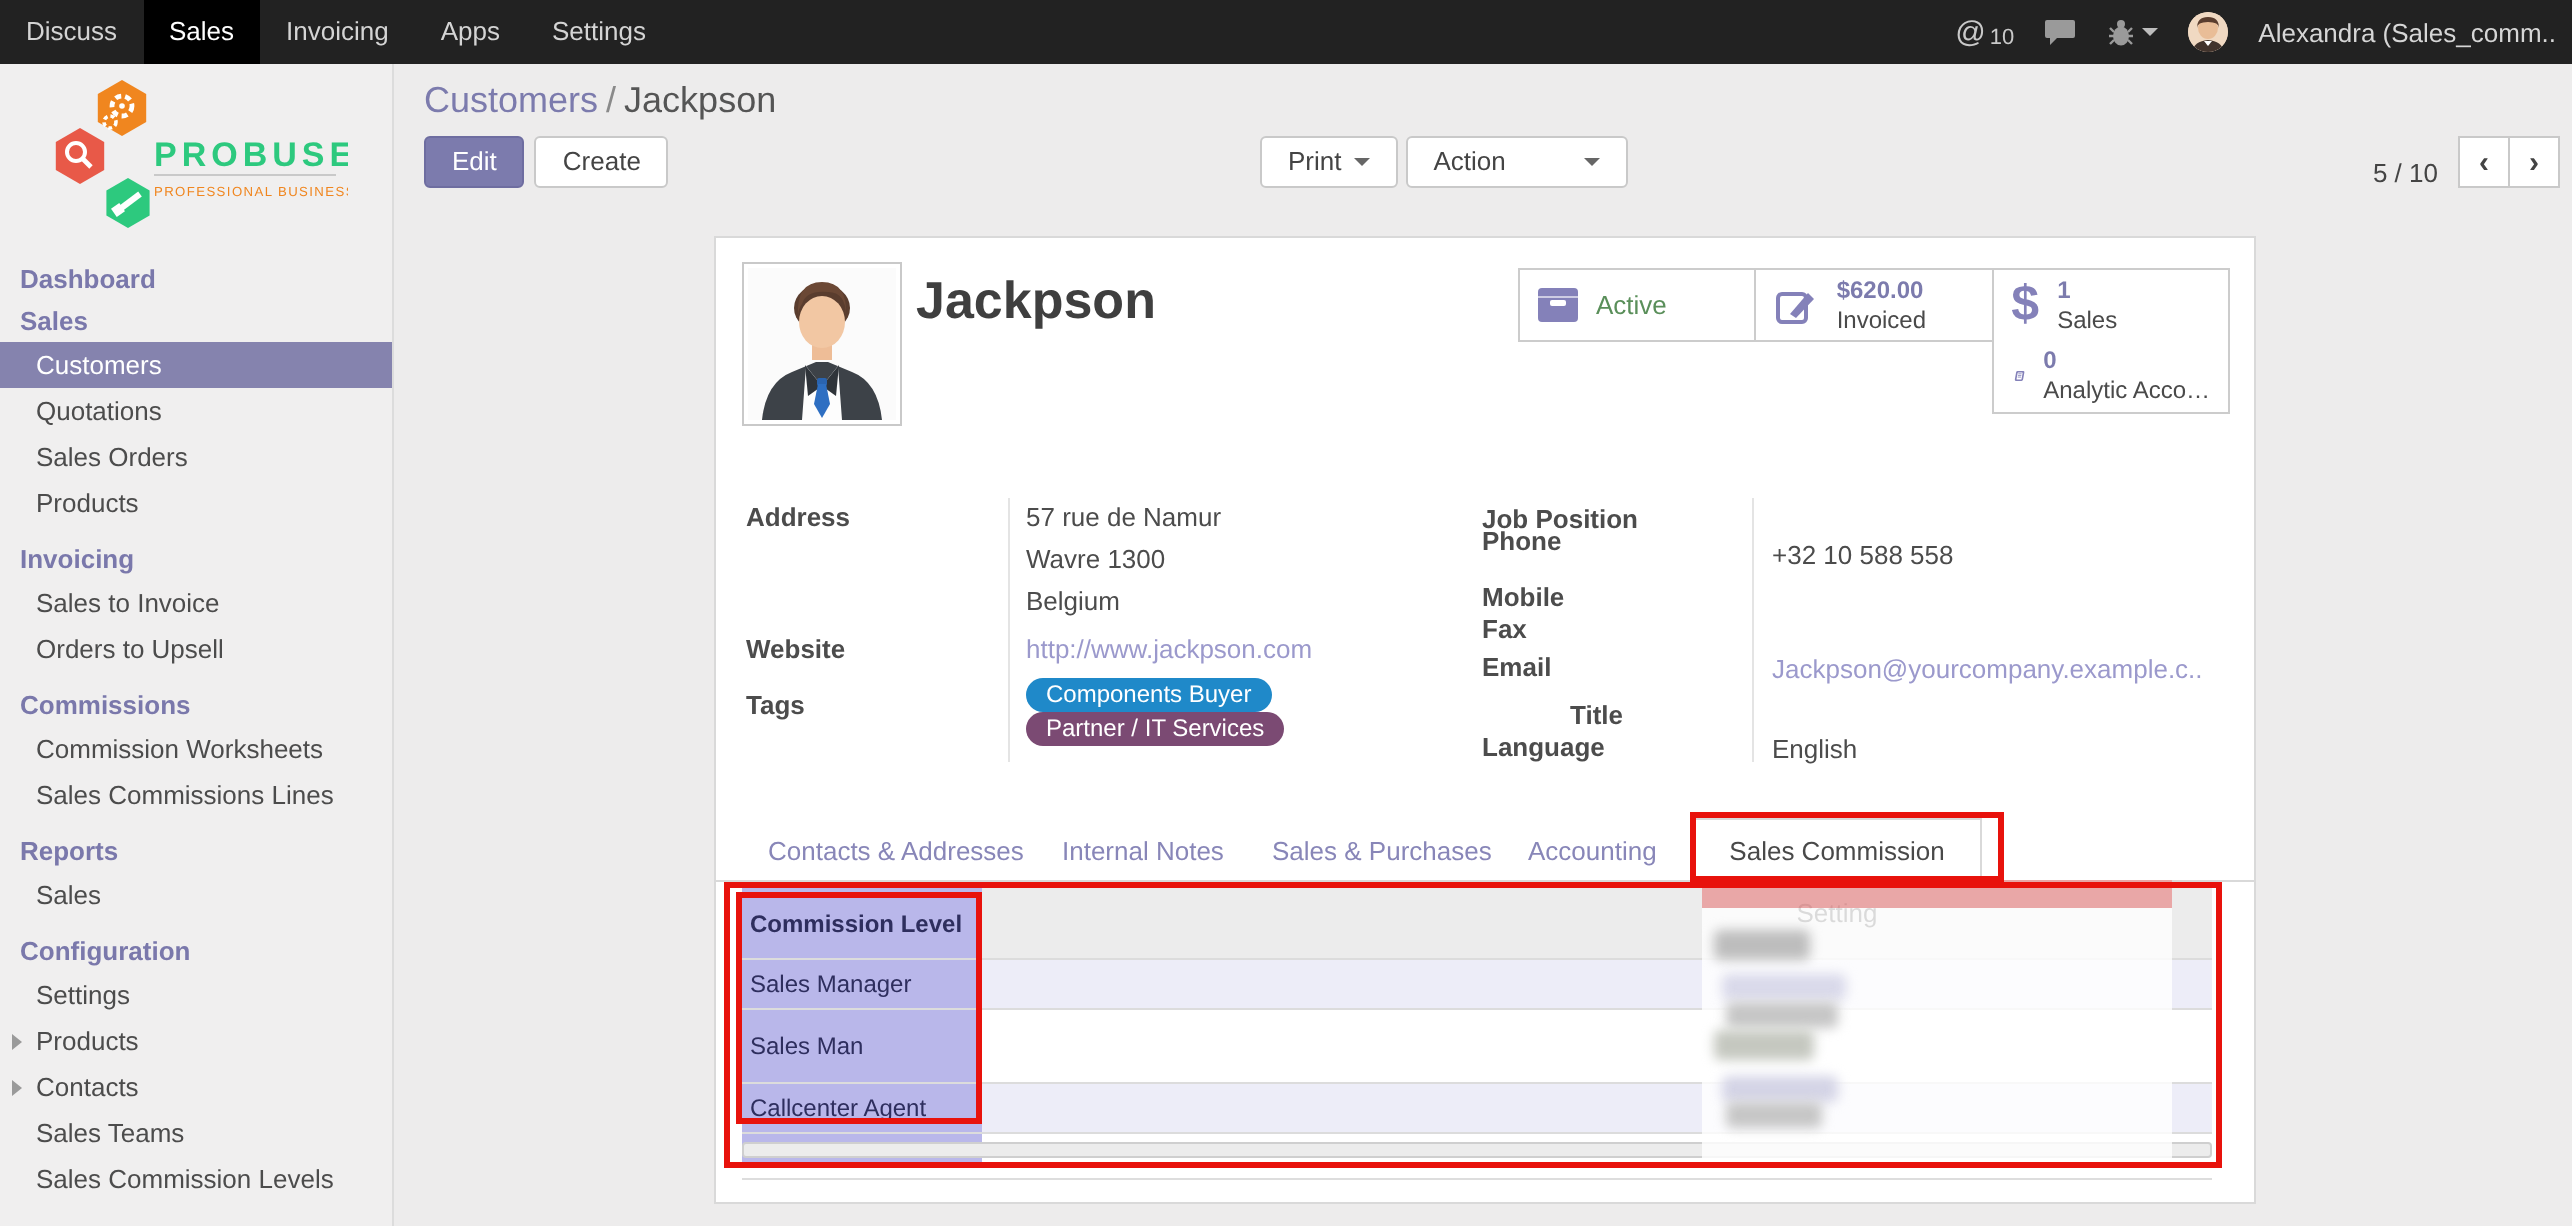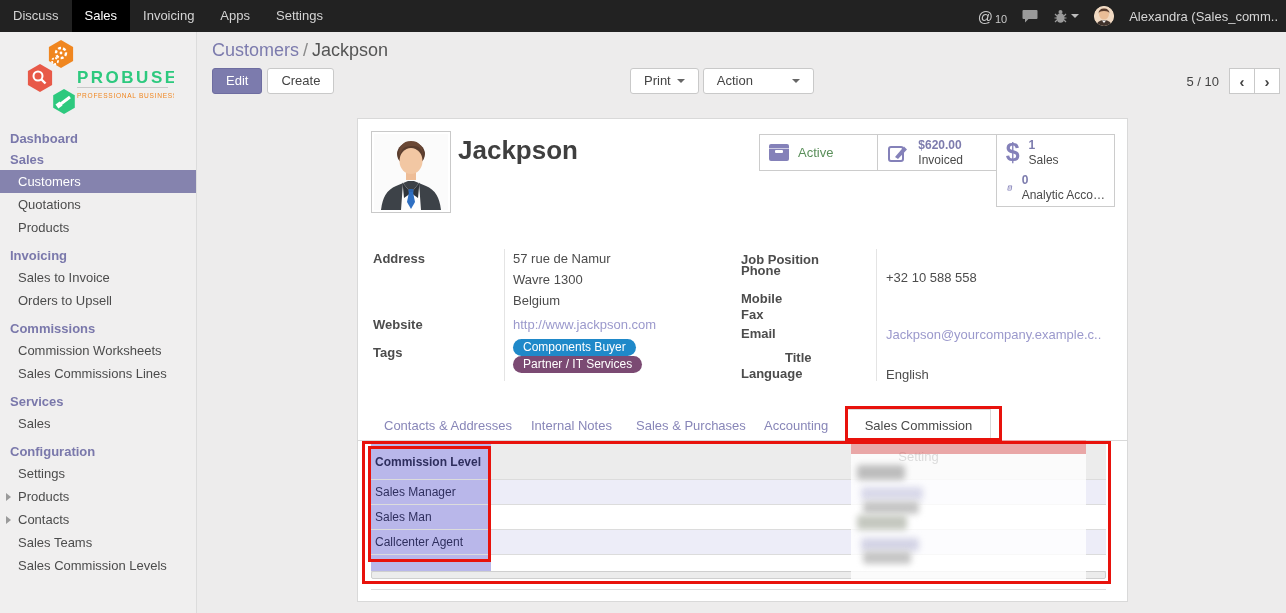--- a/index.html
+++ b/index.html
@@ -42,21 +42,21 @@
   .bc-sep { color:#8a8a8a; padding:0 4px; }
   .bc-current { color:#555; }
   .btn { font-size:13px; padding:4px 13px; border:1px solid #c9c9c9; background:#fff;
          color:#444; border-radius:3px; cursor:pointer; line-height:16px; }
   .btn-primary { background:#7c7bad; border-color:#6e6da0; color:#fff; }
   .left-btns { position:absolute; left:15px; top:36px; display:flex; gap:5px; }
   .center-btns { position:absolute; left:433px; top:36px; display:flex; }
   .center-btns .btn { border-radius:3px; display:flex; align-items:center; gap:6px; }
   .center-btns .btn + .btn { margin-left:4px;gap:39px; }
   .btn .caret { border-top-color:#666; }
-  .pager { position:absolute; right:6px; top:36px; display:flex; align-items:center; gap:10px; }
+  .pager { position:absolute; right:6px; top:36px; display:flex; align-items:flex-end; gap:10px; }
   .pager-count { font-size:13px; color:#444; }
   .pager-btns { display:flex; }
   .pager-btn { width:26px; height:26px; border:1px solid #c9c9c9; background:#fff; color:#444;
                font-size:15px; font-weight:bold; display:flex; align-items:center; justify-content:center; cursor:pointer; }
   .pager-btn + .pager-btn { margin-left:-1px; }
 
   
   .card { position:absolute; left:160px; top:86px; width:771px; height:484px;
           background:#fff; border:1px solid #d9d9d9; }
   .avatar-box { position:absolute; left:13px; top:12px; width:80px; height:82px;
@@ -97,21 +97,21 @@
 
   
   .ctable { position:absolute; left:13px; top:325px; width:735px; font-size:12px; }
   .trow { display:flex; border-bottom:1px solid #dcdcdc; }
   .tcell-first { width:120px; background:#b9b7ea; color:#2e2e5e; display:flex; align-items:center;
                  padding-left:4px; flex:none; }
   .tcell-rest { flex:1; }
   .row-head { height:36px; background:#ececec; }
   .row-head .tcell-first { font-weight:bold; }
   .row-a { height:25px; background:#ededf8; }
-  .row-b { height:25px; background:#fff; }
+  .row-b { height:37px; background:#fff; }
   .row-empty { height:17px; background:#fff; }
   .hscroll { position:absolute; left:13px; top:452px; width:735px; height:8px;
              background:#ececec; border:1px solid #cfcfcf; border-radius:2px; cursor:pointer; }
   .bline { position:absolute; left:13px; top:470px; width:735px; border-top:1px solid #ddd; }
 
   
   .censor { position:absolute; left:493px; top:321px; width:235px; height:139px; z-index:5; pointer-events:none; }
   .censor-pink { position:absolute; top:0; left:0; right:0; height:14px; background:#e9a0a0; opacity:.9; }
   .censor-body { position:absolute; top:14px; left:0; right:0; bottom:0; background:rgba(255,255,255,.8); }
   .blob { position:absolute; border-radius:3px; filter:blur(3px); }
@@ -187,34 +187,35 @@
       <text x="63" y="60" font-family="Liberation Sans, sans-serif" font-size="6.6" letter-spacing="0.7" fill="#f0861f" id="logo-tagline">PROFESSIONAL BUSINESS</text>
     </svg>
   </div>
 
   <nav>
     <div class="side-section">
       <div class="side-title">Dashboard</div>
       <div class="side-title">Sales</div>
       <div class="side-item active">Customers</div>
       <div class="side-item">Quotations</div>
+      <div class="side-item">Sales Orders</div>
       <div class="side-item">Products</div>
     </div>
     <div class="side-section">
       <div class="side-title">Invoicing</div>
       <div class="side-item">Sales to Invoice</div>
       <div class="side-item">Orders to Upsell</div>
     </div>
     <div class="side-section">
       <div class="side-title">Commissions</div>
       <div class="side-item">Commission Worksheets</div>
       <div class="side-item">Sales Commissions Lines</div>
     </div>
     <div class="side-section">
-      <div class="side-title">Services</div>
+      <div class="side-title">Reports</div>
       <div class="side-item">Sales</div>
     </div>
     <div class="side-section">
       <div class="side-title">Configuration</div>
       <div class="side-item">Settings</div>
       <div class="side-item">
         <span class="exp-caret"></span>
         <span>Products</span>
       </div>
       <div class="side-item">

